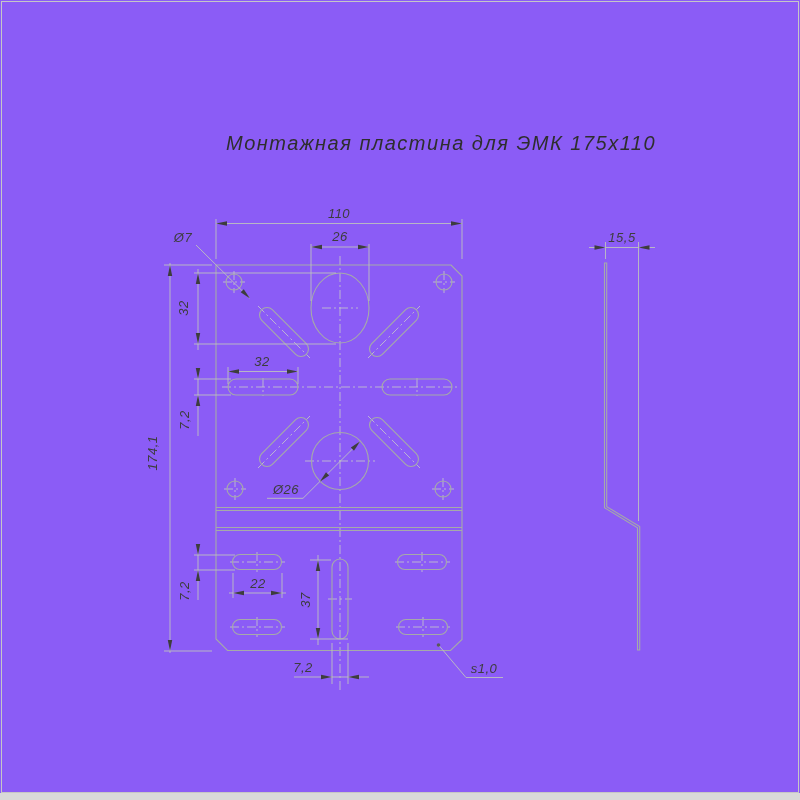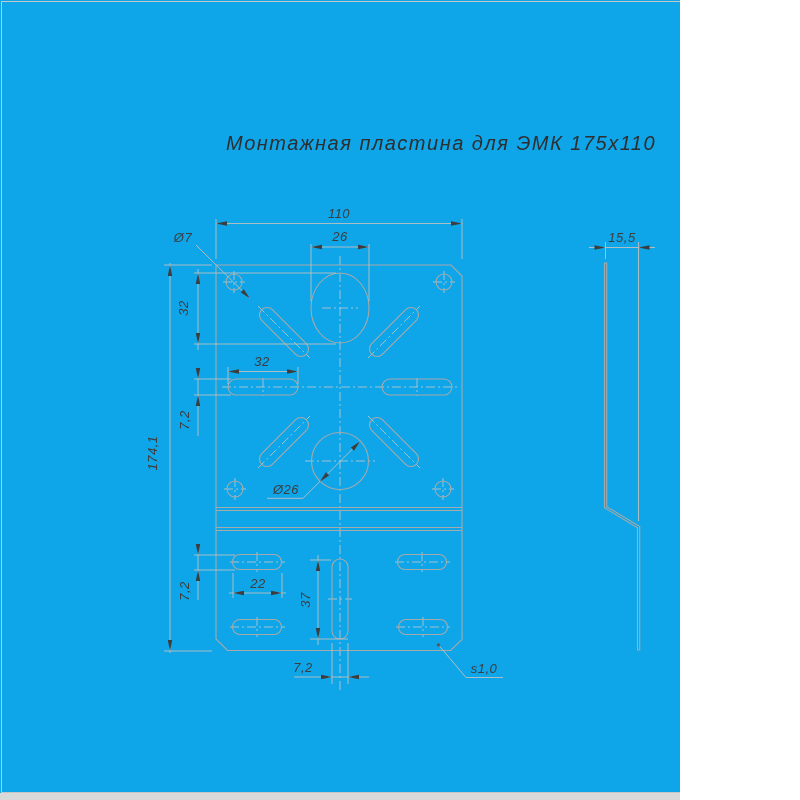--- a/index.html
+++ b/index.html
@@ -1,16 +1,16 @@
 <!DOCTYPE html>
 <html><head>
 <meta charset="utf-8">
 <style>
   html,body{margin:0;padding:0;background:#ffffff;}
-  .page{position:relative;width:680px;height:800px;background:#0ea5e9;overflow:hidden;
+  .page{position:relative;width:800px;height:800px;background:#8b5cf6;overflow:hidden;
         font-family:"Liberation Sans","DejaVu Sans",sans-serif;}
   svg{position:absolute;left:0;top:0;}
   .outline{stroke:#a6aaa9;stroke-width:1.1;fill:none;}
   .dl{stroke:#bdc1c0;stroke-width:0.9;fill:none;}
   .cl{stroke:#c8cbca;stroke-width:0.8;fill:none;stroke-dasharray:9 3 2 3;}
   .arrow{fill:#3d3d3d;stroke:none;}
   .dot{fill:#5a5a5a;stroke:none;}
   .dim-text{font-style:italic;font-size:13px;fill:#3d3d3d;letter-spacing:0.5px;}
   .title-text{font-style:italic;font-size:20px;fill:#2e2e2e;letter-spacing:1.5px;}
   .frame{fill:none;stroke:#c6c6c6;stroke-width:1;}

